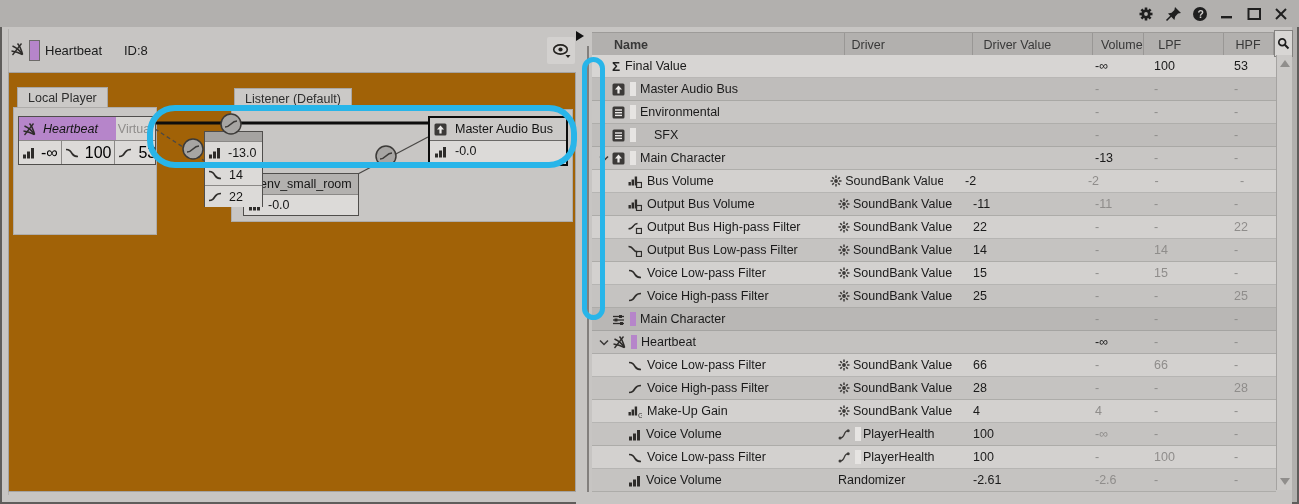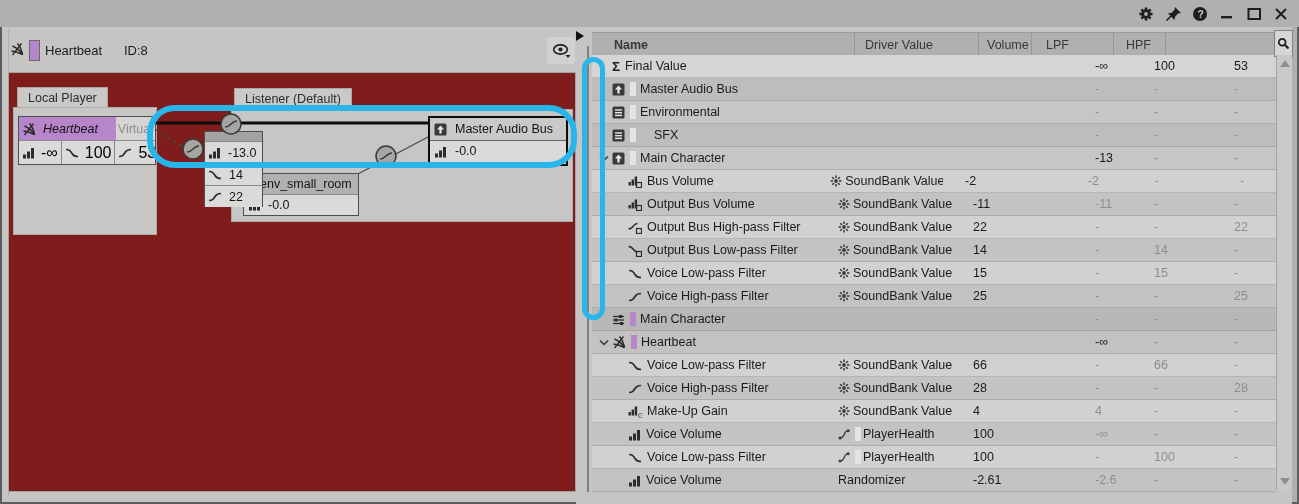--- a/index.html
+++ b/index.html
@@ -21,21 +21,21 @@
   #leftpane .edge{position:absolute;left:6px;top:2px;width:1px;height:466px;background:#b3b1af;}
   #lp-head-icon{position:absolute;left:8px;top:15px;}
   #lp-bar{position:absolute;left:27px;top:13px;width:9px;height:19px;background:#b685ca;border:1px solid #6c6a68;}
   #lp-title{position:absolute;left:43px;top:16px;font-size:13px;}
   #lp-id{position:absolute;left:122px;top:16px;font-size:13px;}
   #eye-btn{position:absolute;left:545px;top:10px;width:28px;height:27px;background:#d3d1cf;
            border:1px solid #87858
 
 3;border-radius:2px;display:flex;align-items:center;justify-content:center;}
 
-  #canvas{position:absolute;left:6px;top:45px;width:566px;height:418px;background:#7f1d1d;
+  #canvas{position:absolute;left:6px;top:45px;width:566px;height:418px;background:#a16207;
           border:1px solid #a5a3a1;}
   .grp-label{position:absolute;height:20px;background:#cbc9c7;border:1px solid #a9a7a5;
              font-size:12.5px;color:#2d2d2d;display:flex;align-items:center;padding:0 10px;}
   .grp-box{position:absolute;background:#c8c6c4;border:1px solid #aeacaa;}
   svg.layer{position:absolute;left:0;top:0;pointer-events:none;}
 
   .gnode{position:absolute;border:1px solid #504e4c;background:#dcdad8;}
   .nrow{display:flex;align-items:center;font-size:12.5px;color:#161616;}
   .ncell{display:flex;align-items:center;gap:3px;padding:0 3px;height:100%;border-right:1px solid #8b8987;}
   .ncell:last-child{border-right:none;}
@@ -326,20 +326,21 @@
   </div>
 
   <div id="splitter">
     <div id="split-arrow"></div>
     <div id="split-groove"></div>
   </div>
 
   <div id="rightpane">
     <div id="thead">
         <div class="hcell" style="width: 263px; padding-left: 22px; font-weight: bold;">Name</div>
+        <div class="hcell" style="width: 133px; padding-left: 6px;">Driver</div>
         <div class="hcell" style="width: 124px; padding-left: 10px;">Driver Value</div>
         <div class="hcell" style="width: 53px; padding-left: 8px;">Volume</div>
         <div class="hcell" style="width: 82px; padding-left: 14px;">LPF</div>
         <div class="hcell" style="width: 52px; padding-left: 12px;">HPF</div>
       </div>
     <div id="rows">
         <div class="trow" style="background: rgb(215, 213, 211);">
           <div class="tc" style="width: 238px; padding-left: 4px;">
             <span class="expander"></span>
             <span class="icoslot">

